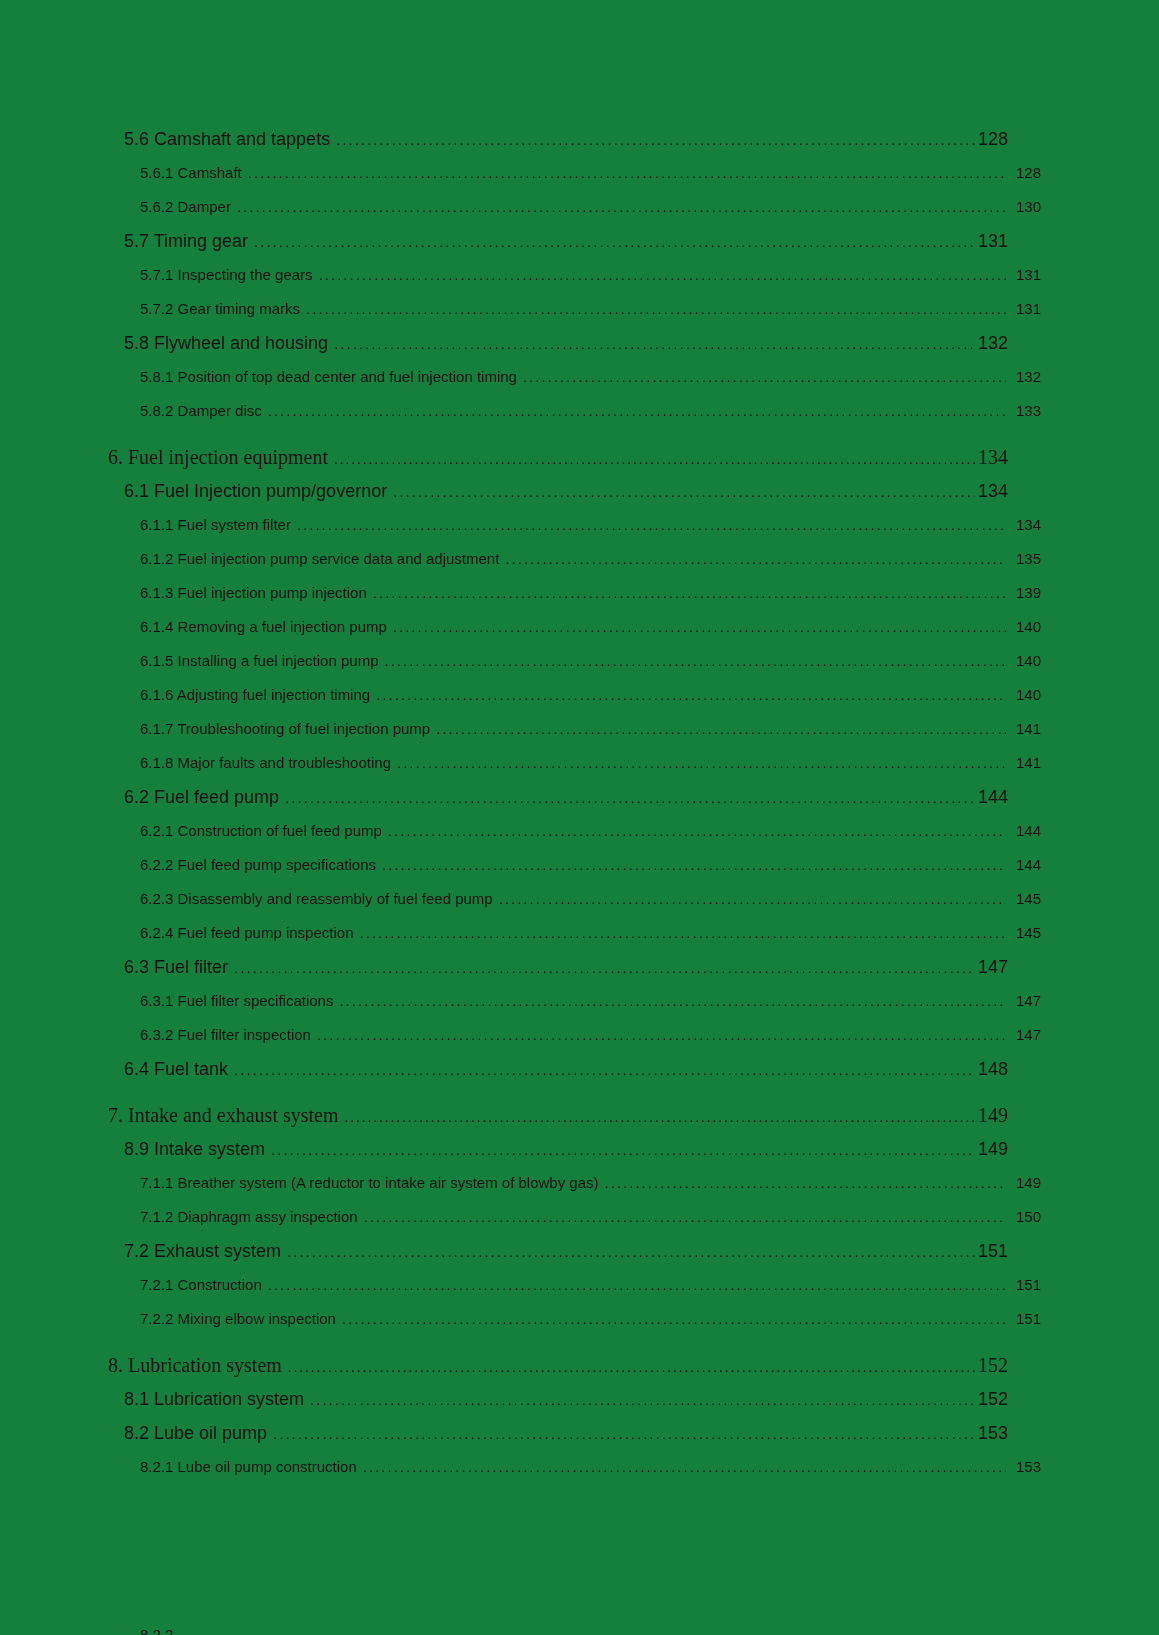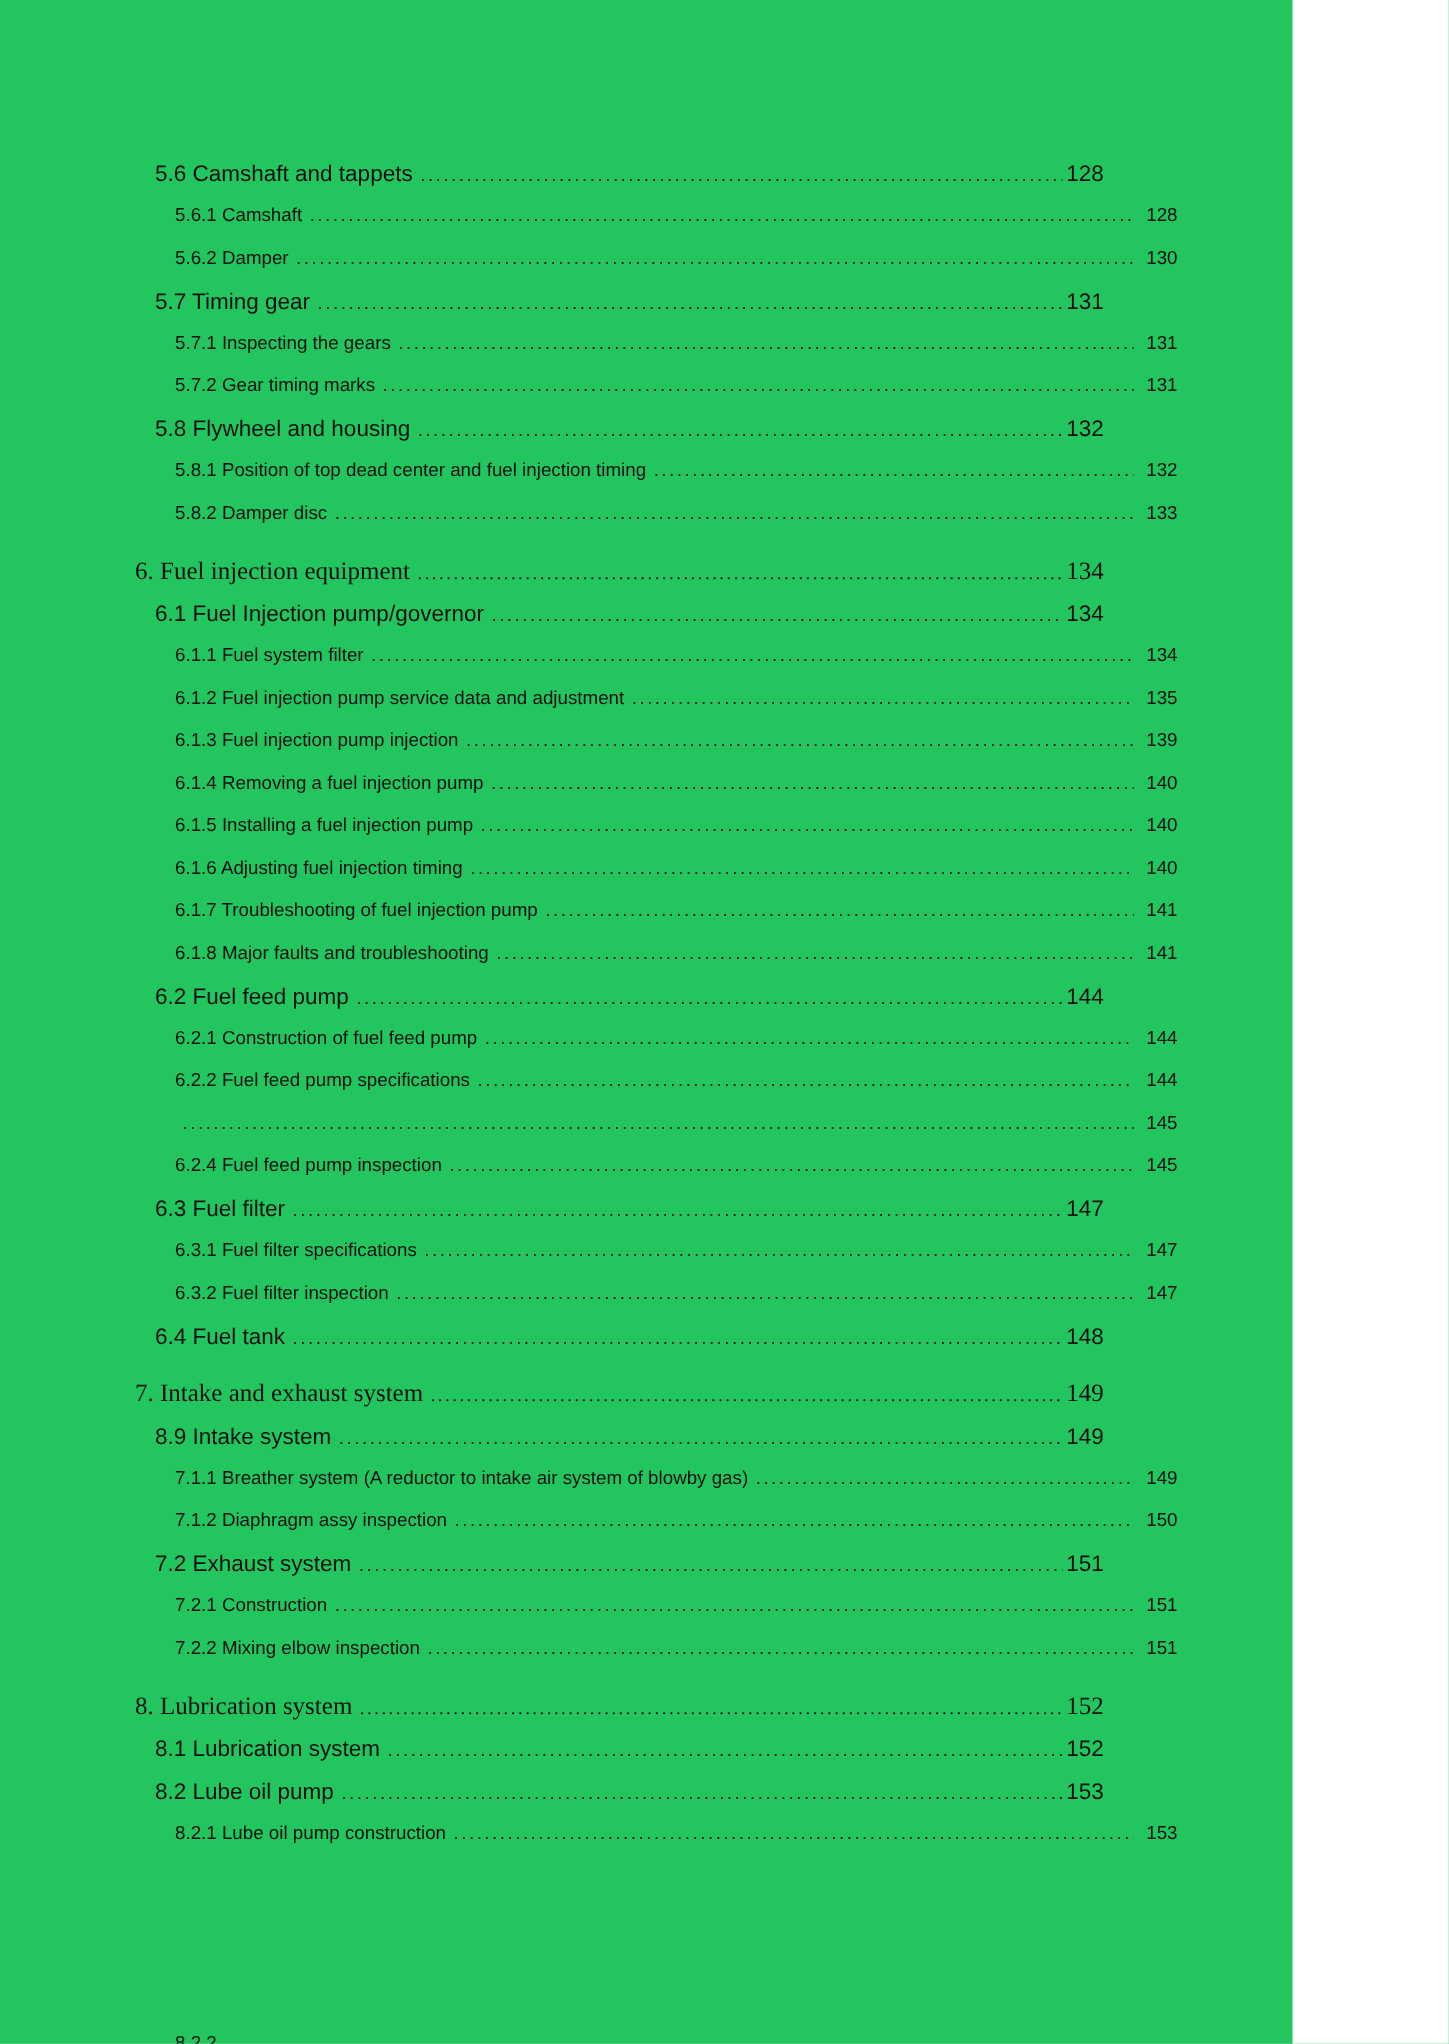--- a/index.html
+++ b/index.html
@@ -6,24 +6,24 @@
   html, body { margin: 0; padding: 0; }
   body {
     width: 1159px;
     height: 1635px;
     background: #ffffff;
     font-family: "Liberation Sans", sans-serif;
     color: #111111;
   }
   .page {
     position: relative;
-    width: 1034px;
+    width: 1159px;
     height: 1635px;
     overflow: hidden;
-    background: #22c55e;
+    background: #15803d;
     padding-top: 122px;
   }
   .row {
     display: flex;
     align-items: baseline;
     height: 34px;
     line-height: 34px;
     white-space: nowrap;
   }
   .lvl1 {
@@ -34,21 +34,21 @@
     font-family: Liberation Serif, serif;
   }
   .lvl2 {
     font-size: 18px;
     padding-left: 124px;
     padding-right: 151px;
   }
   .lvl3 {
     font-size: 15px;
     padding-left: 140px;
-    padding-right: 92px;
+    padding-right: 118px;
   }
   .t { flex: 0 0 auto; }
   .leader {
     flex: 1 1 auto;
     overflow: hidden;
     margin-left: 6px;
     font-size: 15px;
     letter-spacing: 2px;
     color: #161616;
   }
@@ -168,20 +168,21 @@
         <span class="t">6.2.1 Construction of fuel feed pump</span>
         <span class="leader">................................................................................................................................................................................................................................................................................................................................................................................................................</span>
         <span class="p">144</span>
       </div>
       <div class="row lvl3">
         <span class="t">6.2.2 Fuel feed pump specifications</span>
         <span class="leader">................................................................................................................................................................................................................................................................................................................................................................................................................</span>
         <span class="p">144</span>
       </div>
       <div class="row lvl3">
+        <span class="t">6.2.3 Disassembly and reassembly of fuel feed pump</span>
         <span class="leader">................................................................................................................................................................................................................................................................................................................................................................................................................</span>
         <span class="p">145</span>
       </div>
       <div class="row lvl3">
         <span class="t">6.2.4 Fuel feed pump inspection</span>
         <span class="leader">................................................................................................................................................................................................................................................................................................................................................................................................................</span>
         <span class="p">145</span>
       </div>
       <div class="row lvl2">
         <span class="t">6.3 Fuel filter</span>

